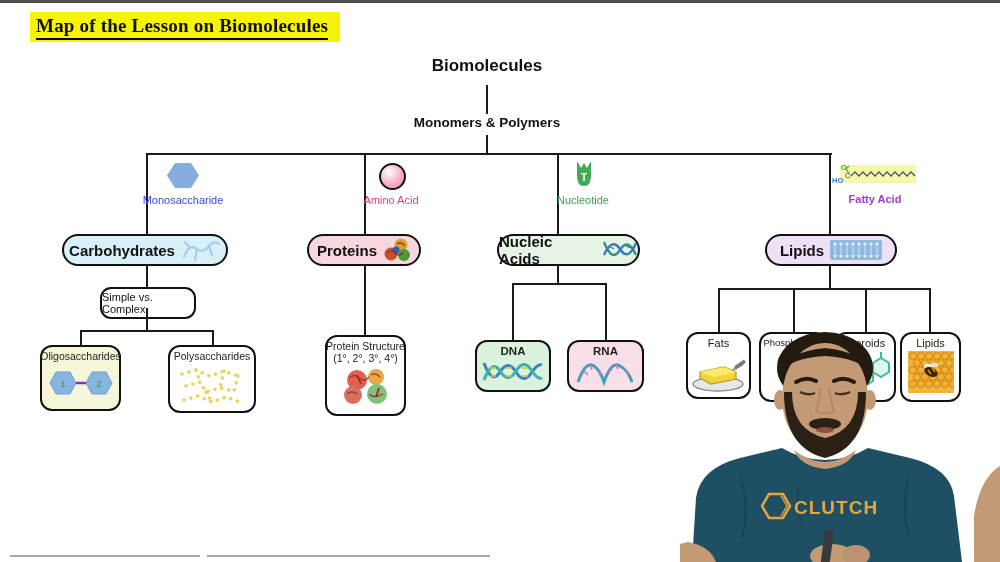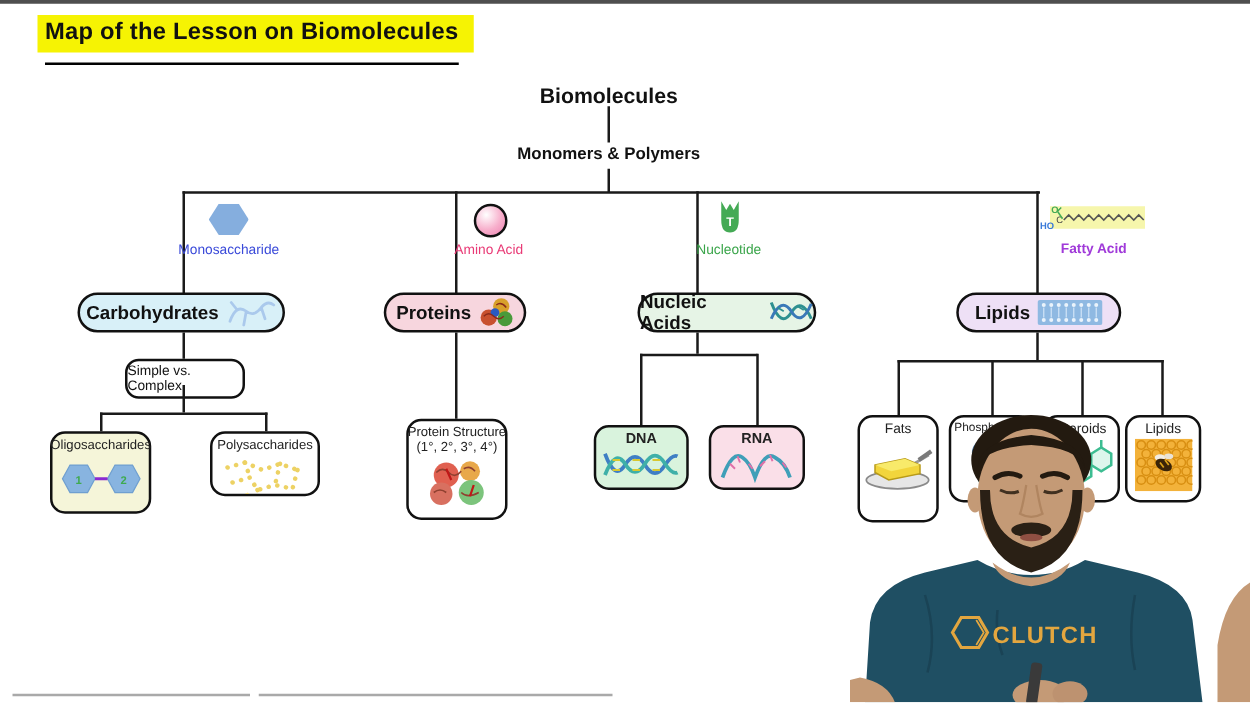--- a/index.html
+++ b/index.html
@@ -2,43 +2,43 @@
 <html><head>
 <meta charset="utf-8">
 <style>
   html,body{margin:0;padding:0;background:#fff;}
   body{font-family:"Liberation Sans", sans-serif; color:#111;}
   #frame{position:relative;width:1000px;height:562px;background:#fff;overflow:hidden;}
   .vline,.hline{position:absolute;background:#1a1a1a;}
   .vline{width:2px;} .hline{height:2px;}
   #topbar{position:absolute;left:0;top:0;width:1000px;height:3px;background:#4f4f4f;}
   #title{position:absolute;left:30px;top:12px;background:#f6f303;padding:3px 12px 5px 6px;font-size:19px;font-weight:bold;}
-  #title span{border-bottom:2.5px solid #000;padding-bottom:14px;letter-spacing:0.2px;}
+  #title span{border-bottom:2.5px solid #000;padding-bottom:2px;letter-spacing:0.2px;font-family:Liberation Serif, serif;}
   .tree-label{position:absolute;text-align:center;font-weight:bold;}
-  #root-label{left:387px;top:56px;width:200px;font-size:17px;margin-top:11px;}
+  #root-label{left:387px;top:56px;width:200px;font-size:17px;}
   #level2-label{left:362px;top:115px;width:250px;font-size:13.5px;}
   .mono-label{position:absolute;font-size:11px;text-align:center;width:110px;}
   .cat-box{position:absolute;top:234px;height:32px;display:flex;align-items:center;justify-content:center;gap:6px;
            border:2.5px solid #111;border-radius:16px;font-weight:bold;font-size:15px;box-sizing:border-box;}
   #cat-carb{left:62px;width:166px;background:#d8f0f8;}
   #cat-prot{left:307px;width:114px;background:#f7d6de;}
-  #cat-nuc{left:510px;width:143px;background:#e6f4e6;}
+  #cat-nuc{left:497px;width:143px;background:#e6f4e6;}
   #cat-lip{left:765px;width:132px;background:#eee0f6;}
   #pill-svc{position:absolute;left:100px;top:287px;width:96px;height:32px;border:2px solid #111;border-radius:11px;
             background:#fff;font-size:11px;display:flex;align-items:center;justify-content:center;box-sizing:border-box;}
   .leaf{position:absolute;border:2.5px solid #111;border-radius:12px;background:#fff;box-sizing:border-box;
         display:flex;flex-direction:column;align-items:center;padding-top:3px;}
   .leaf .lbl{font-size:10.5px;color:#222;white-space:nowrap;}
   #box-oligo{left:40px;top:345px;width:81px;height:66px;background:#f5f5d9;}
-  #box-poly{left:168px;top:345px;width:88px;height:52px;}
+  #box-poly{left:168px;top:345px;width:88px;height:68px;}
   #box-pstruct{left:325px;top:335px;width:81px;height:81px;}
   #box-dna{left:475px;top:340px;width:76px;height:52px;background:#d9f3dd;}
   #box-rna{left:567px;top:340px;width:77px;height:52px;background:#fadfe8;}
   #box-dna .lbl,#box-rna .lbl{font-size:11.5px;font-weight:bold;}
-  #box-fats{left:686px;top:332px;width:65px;height:86px;}
+  #box-fats{left:686px;top:332px;width:65px;height:67px;}
   #box-phos{left:759px;top:332px;width:68px;height:70px;}
   #box-ster{left:834px;top:332px;width:62px;height:70px;}
   #box-wax{left:900px;top:332px;width:61px;height:70px;}
   #box-fats .lbl,#box-ster .lbl,#box-wax .lbl{font-size:11px;}
   #box-phos .lbl{font-size:9.5px;}
   .icon-abs{position:absolute;}
   #hex-mono{position:absolute;left:167px;top:163px;width:32px;height:25px;background:#85aede;
             clip-path:polygon(25% 0,75% 0,100% 50%,75% 100%,25% 100%,0 50%);}
   #circ-amino{position:absolute;left:379px;top:163px;width:23px;height:23px;border:2.5px solid #111;border-radius:50%;
               background:radial-gradient(circle at 35% 30%, #ffffff, #f7aecb 55%, #ee82b2);box-sizing:content-box;}

